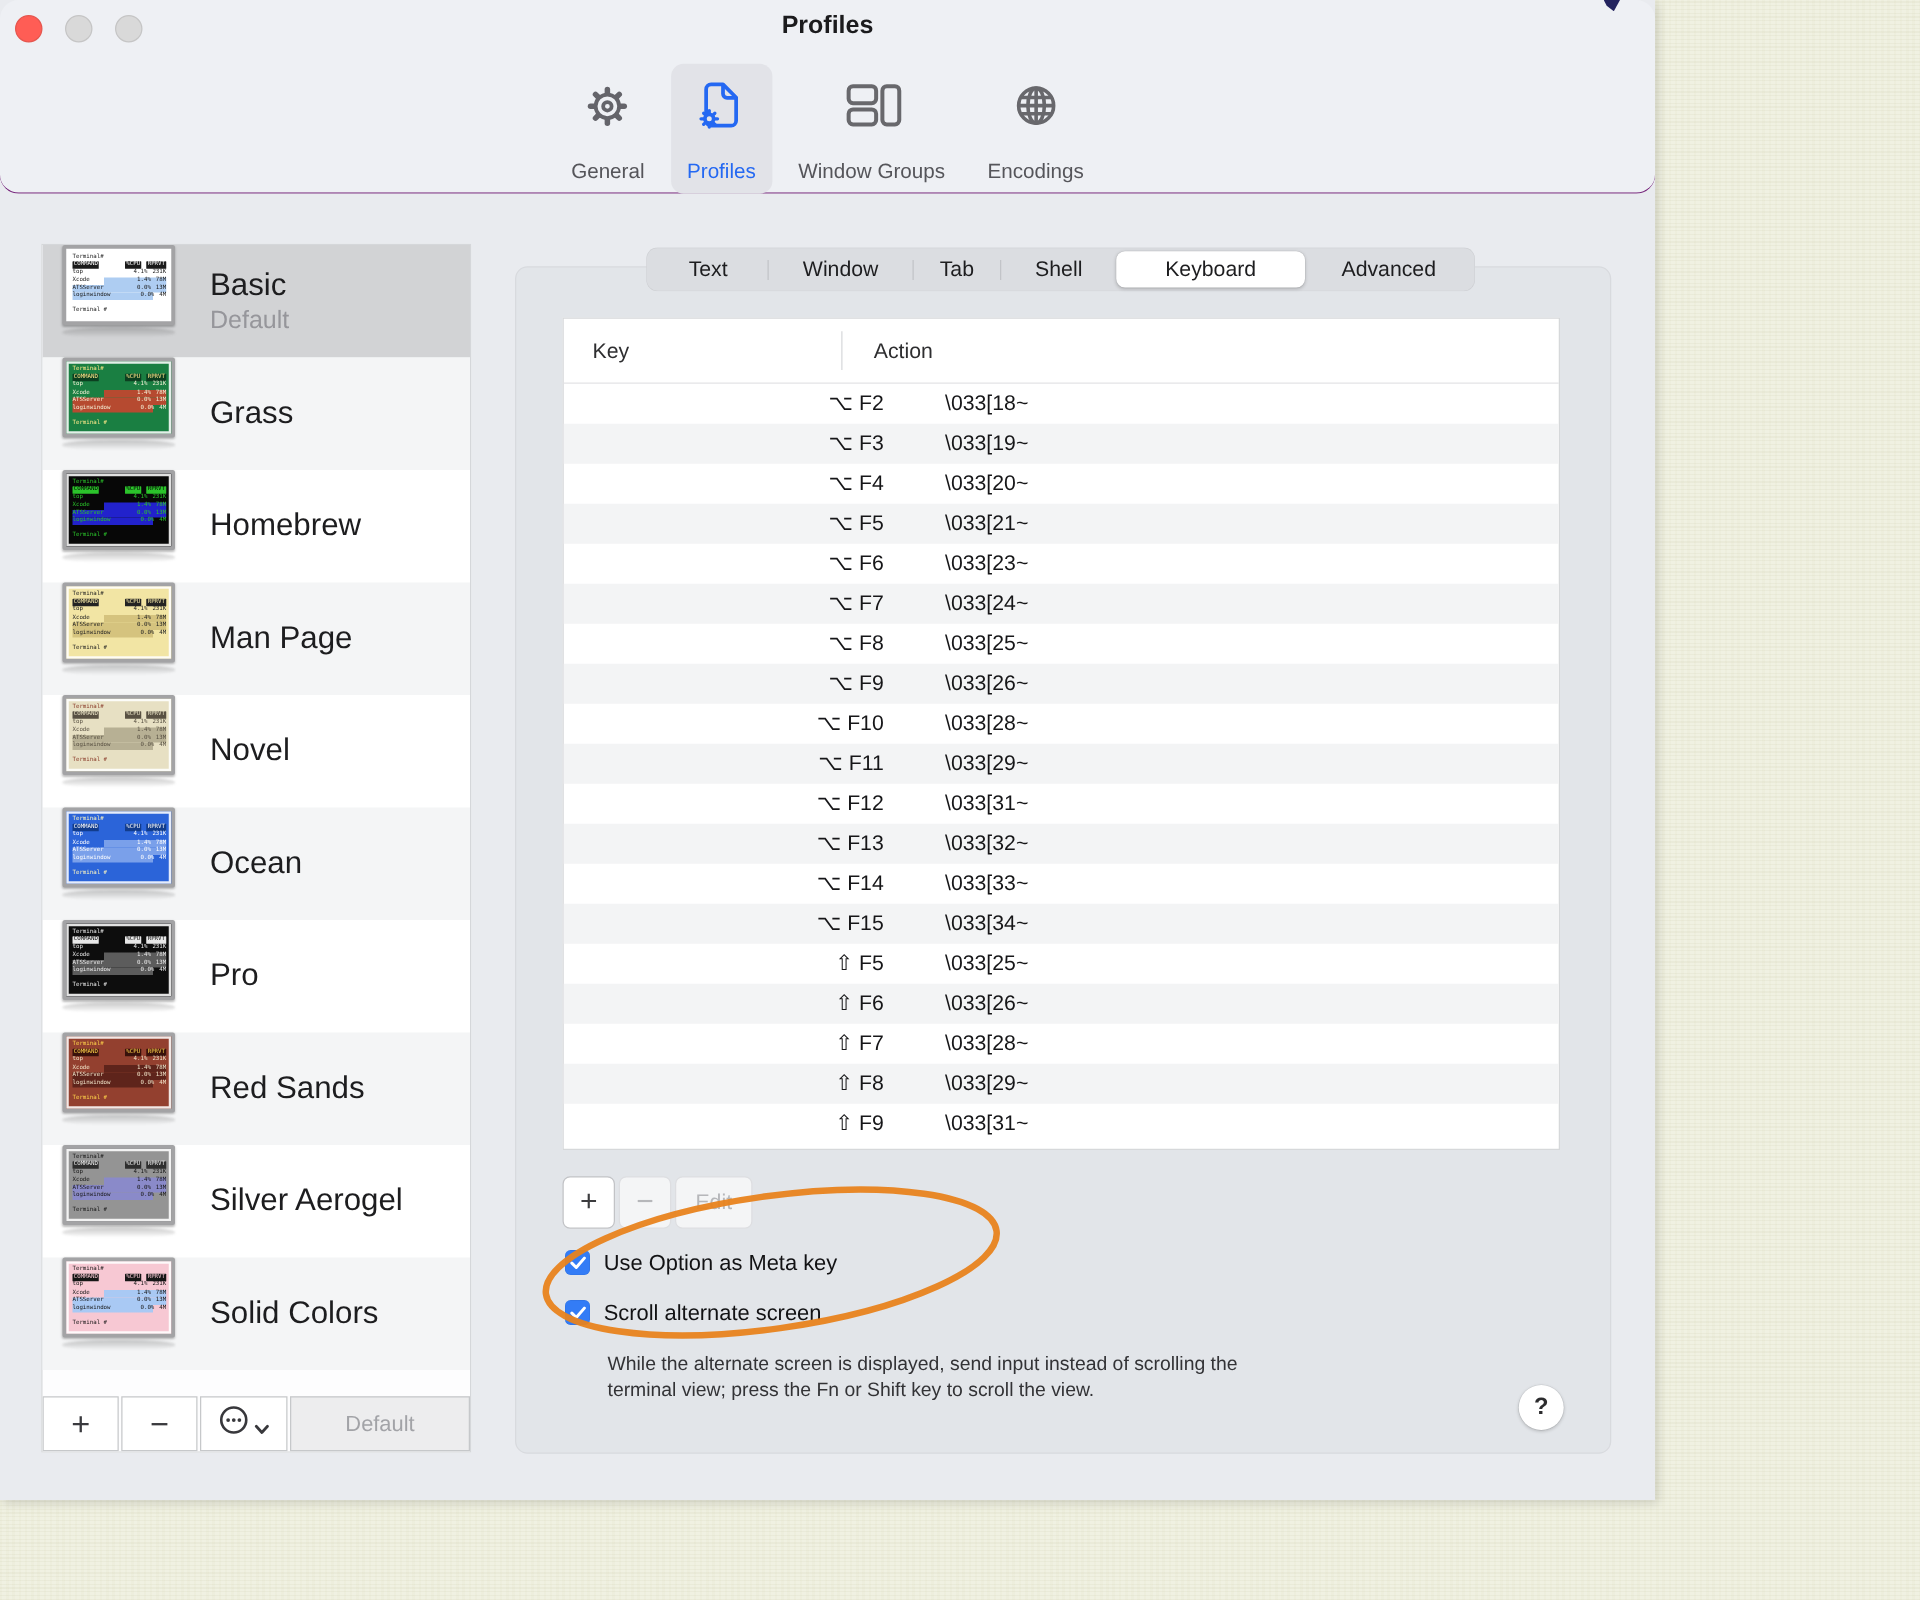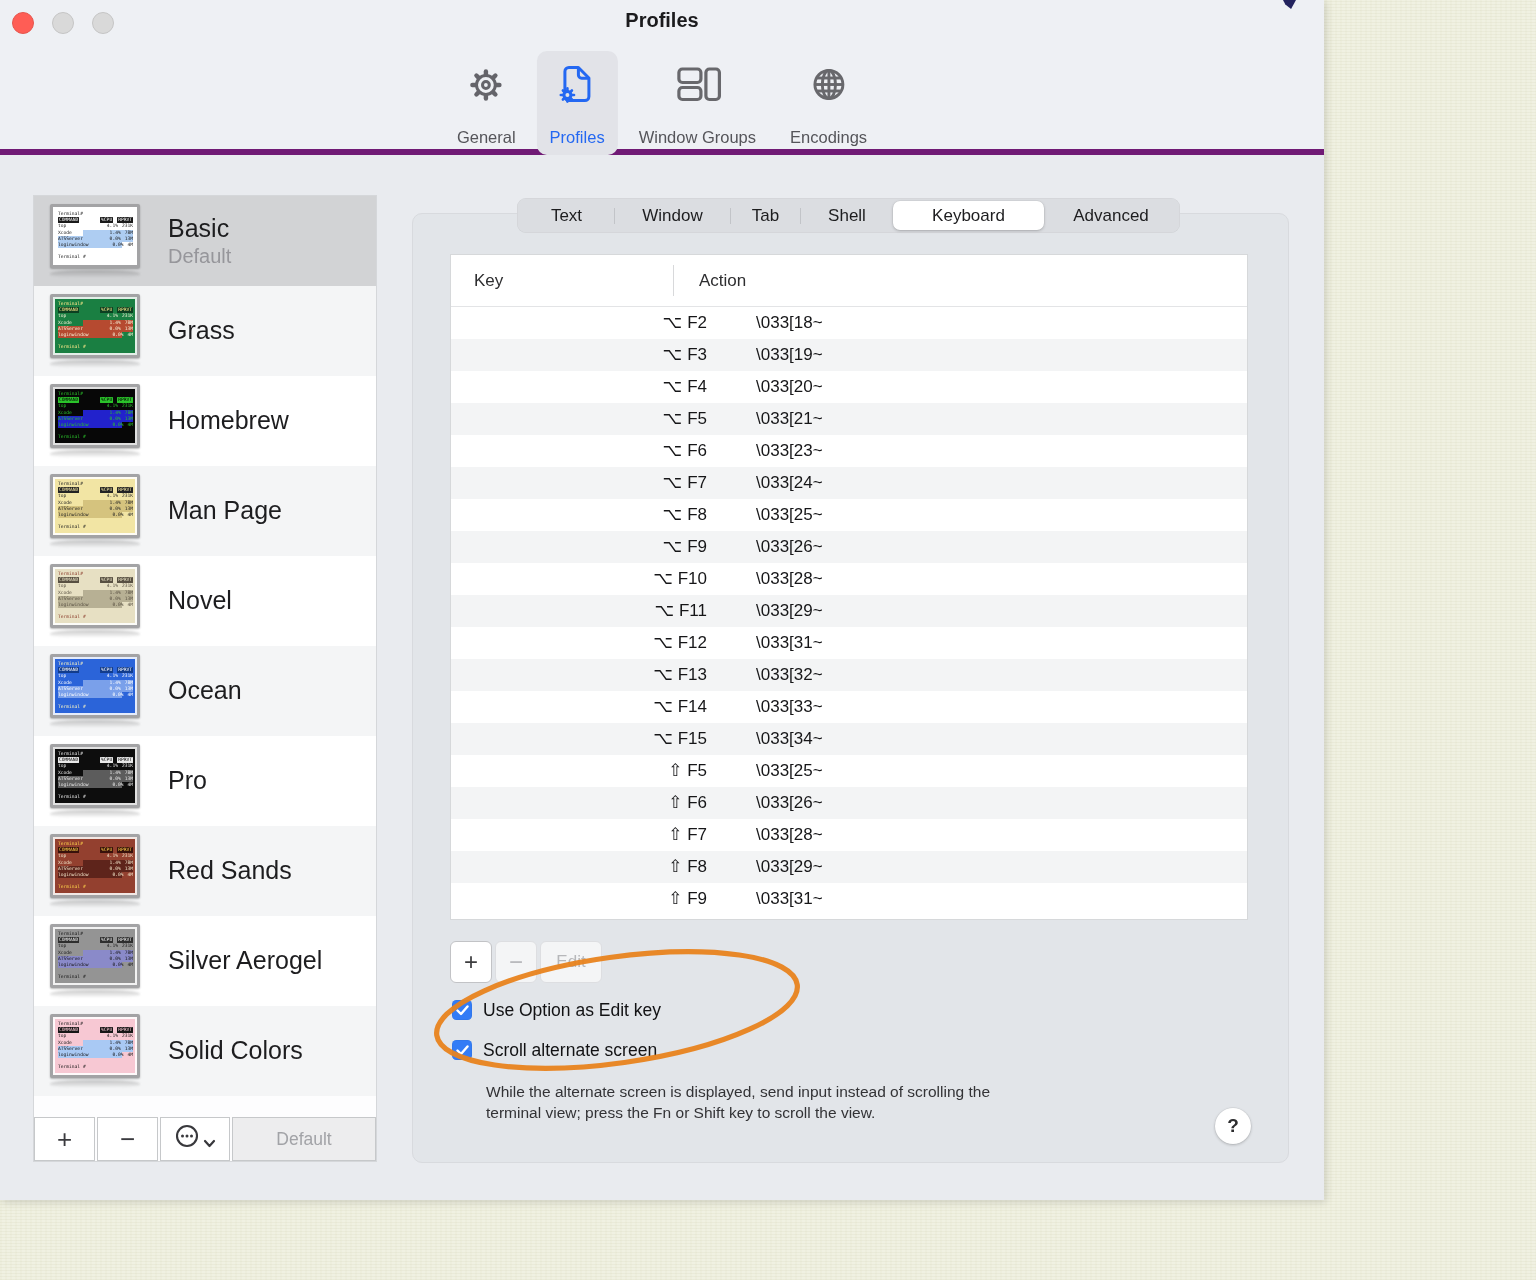--- a/index.html
+++ b/index.html
@@ -12,40 +12,40 @@
       #f0f1e2;
     position:relative;
     color:#1d1d1f;
   }
   .window {
     position:absolute; left:0; top:0; width:1324px; height:1200px;
     background:#e9ebef; box-shadow:2px 2px 8px rgba(0,0,0,.14);
   }
   
   .toolbar { position:absolute; left:0; top:0; width:100%; height:155px;
-    background:#eef0f4; border-bottom:6px solid #701a75; }
+    background:#eef0f4; border-bottom:1px solid #701a75;border-radius:15px; }
   .lights { position:absolute; left:12px; top:12px; display:flex; gap:18px; }
   .light { width:22px; height:22px; border-radius:50%; }
   .light.red { background:#ff5d55; border:1px solid #e5564e; }
   .light.dim { background:#d9d9d9; border:1px solid #c5c5c5; }
   .win-title { position:absolute; top:9px; left:0; width:100%; text-align:center;
     font-size:20px; font-weight:bold; color:#1b1b1d; }
   .titems { position:absolute; top:51px; left:50%; transform:translateX(-50%);
     display:flex; align-items:stretch; gap:8px; }
   .titem { display:flex; flex-direction:column; align-items:center; justify-content:flex-end;
     padding:7px 13px 8px; border-radius:10px; cursor:default; }
   .titem .ticon { height:54px; display:flex; align-items:center; }
   .titem .tlabel { font-size:16.5px; color:#55555a; margin-top:16px; white-space:nowrap; }
   .titem.sel { background:#e2e3e8; }
   .titem.sel .tlabel { color:#2468f2; }
   
   .sidebar { position:absolute; left:33px; top:195px; width:344px; height:967px;
     background:#fdfdfe; border:1px solid #d5d7da; display:flex; flex-direction:column; }
   .plist { flex:1 1 auto; overflow:hidden; }
-  .p-row { height:90px; display:flex; align-items:center; padding-left:16px; gap:28px; background:#fff; }
+  .p-row { height:90px; display:flex; padding-left:16px; gap:28px; background:#fff; }
   .p-row.alt { background:#f4f5f6; }
   .p-row.sel { background:#d2d3d5; }
   .p-names { display:flex; flex-direction:column; justify-content:center; }
   .p-name { font-size:25px; color:#1d1d1f; line-height:1.25; }
   .p-sub { font-size:20px; color:#96969b; line-height:1.25; }
   .thumbwrap { width:90px; }
   .thumb { position:relative; width:90px; height:64px; border:3px solid #a3a3a5; border-radius:2px;
     box-shadow:inset 0 0 0 2px rgba(255,255,255,.88), 0 1px 2px rgba(0,0,0,.28);
     overflow:hidden; padding:4px 4px 0 5px;
     font-family:"DejaVu Sans Mono","Liberation Mono",monospace; font-size:4.6px; line-height:6.2px; }
@@ -538,21 +538,21 @@
     <div class="abtn minus dis">−</div>
     <div class="abtn edit dis">Edit</div>
   </div>
 
   <div class="cbrow" style="top:998px">
     <span class="cbox">
       <svg width="13" height="11" viewBox="0 0 13 11">
         <polyline points="1.5,5.5 5,9 11.5,1.5" fill="none" stroke="#fff" stroke-width="2.4" stroke-linecap="round" stroke-linejoin="round"></polyline>
       </svg>
     </span>
-    <span class="cblabel">Use Option as Edit key</span>
+    <span class="cblabel">Use Option as Meta key</span>
   </div>
   <div class="cbrow" style="top:1038px">
     <span class="cbox">
       <svg width="13" height="11" viewBox="0 0 13 11">
         <polyline points="1.5,5.5 5,9 11.5,1.5" fill="none" stroke="#fff" stroke-width="2.4" stroke-linecap="round" stroke-linejoin="round"></polyline>
       </svg>
     </span>
     <span class="cblabel">Scroll alternate screen</span>
   </div>
 

